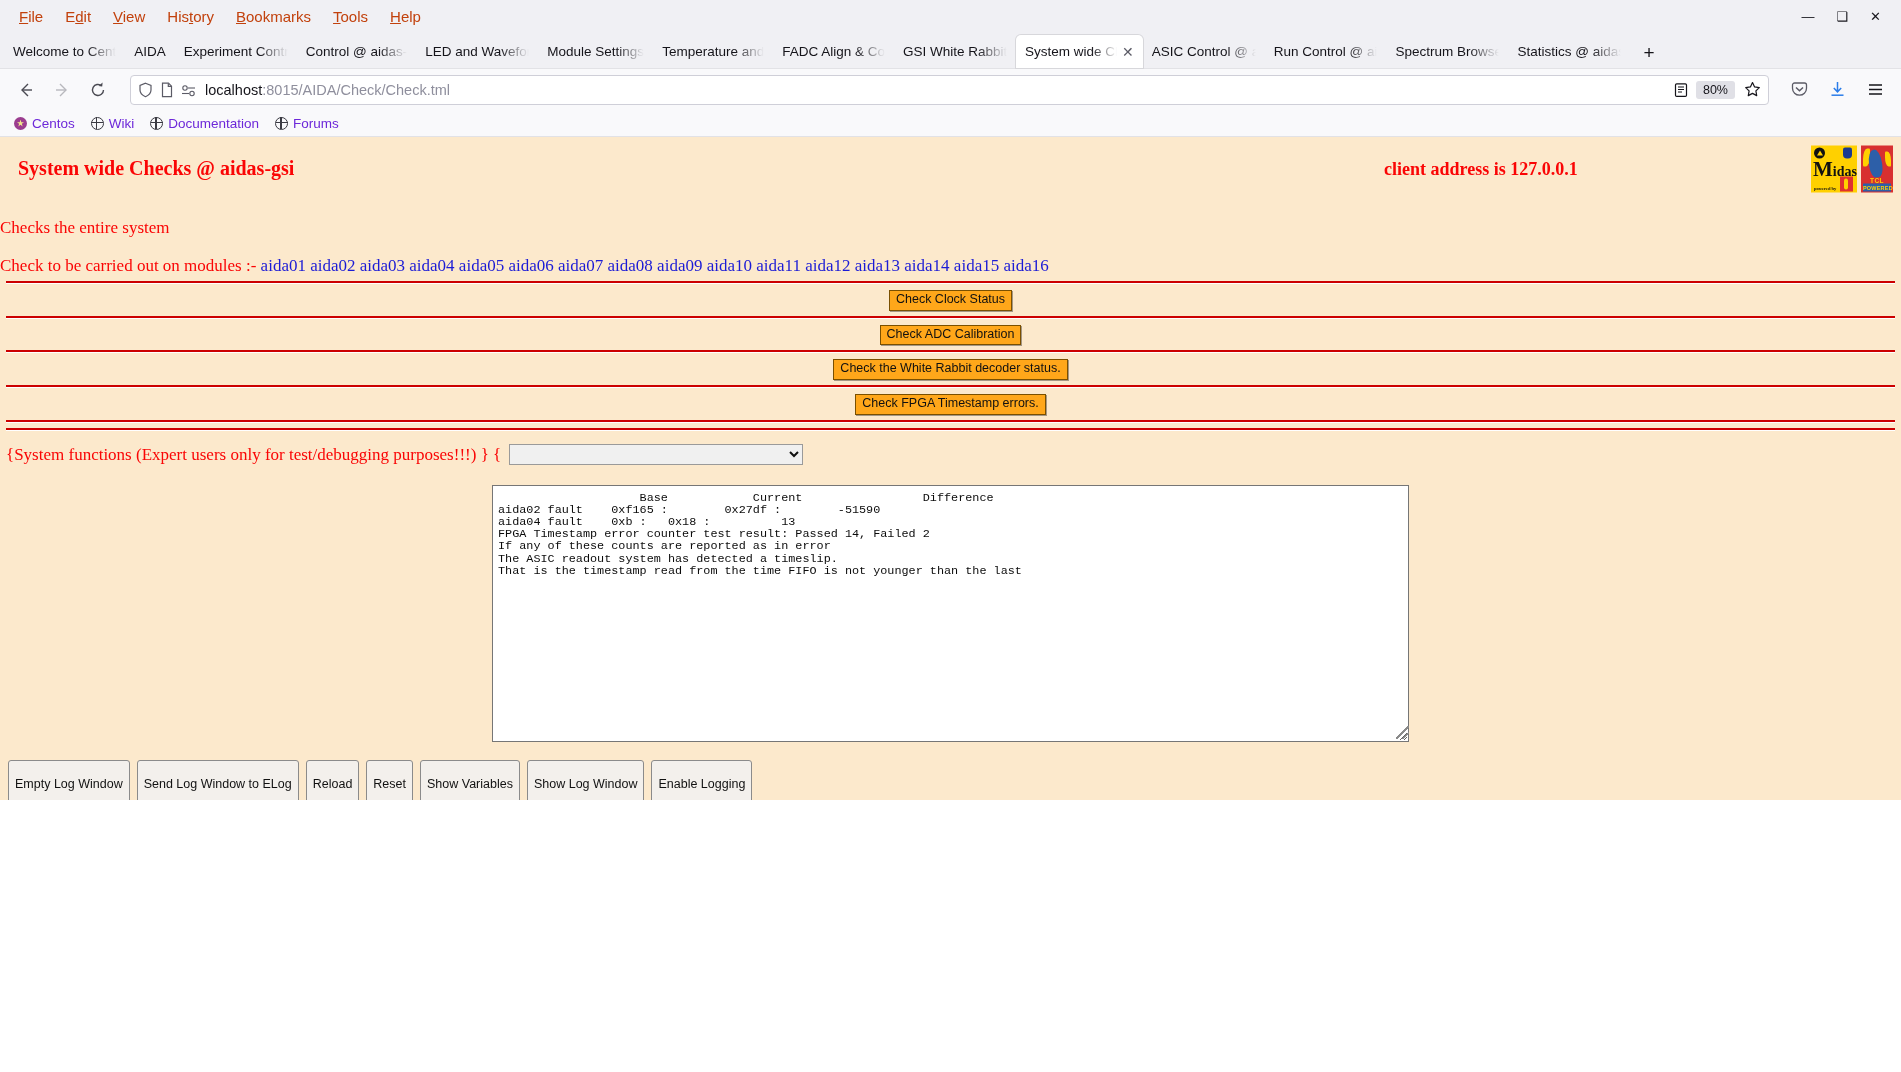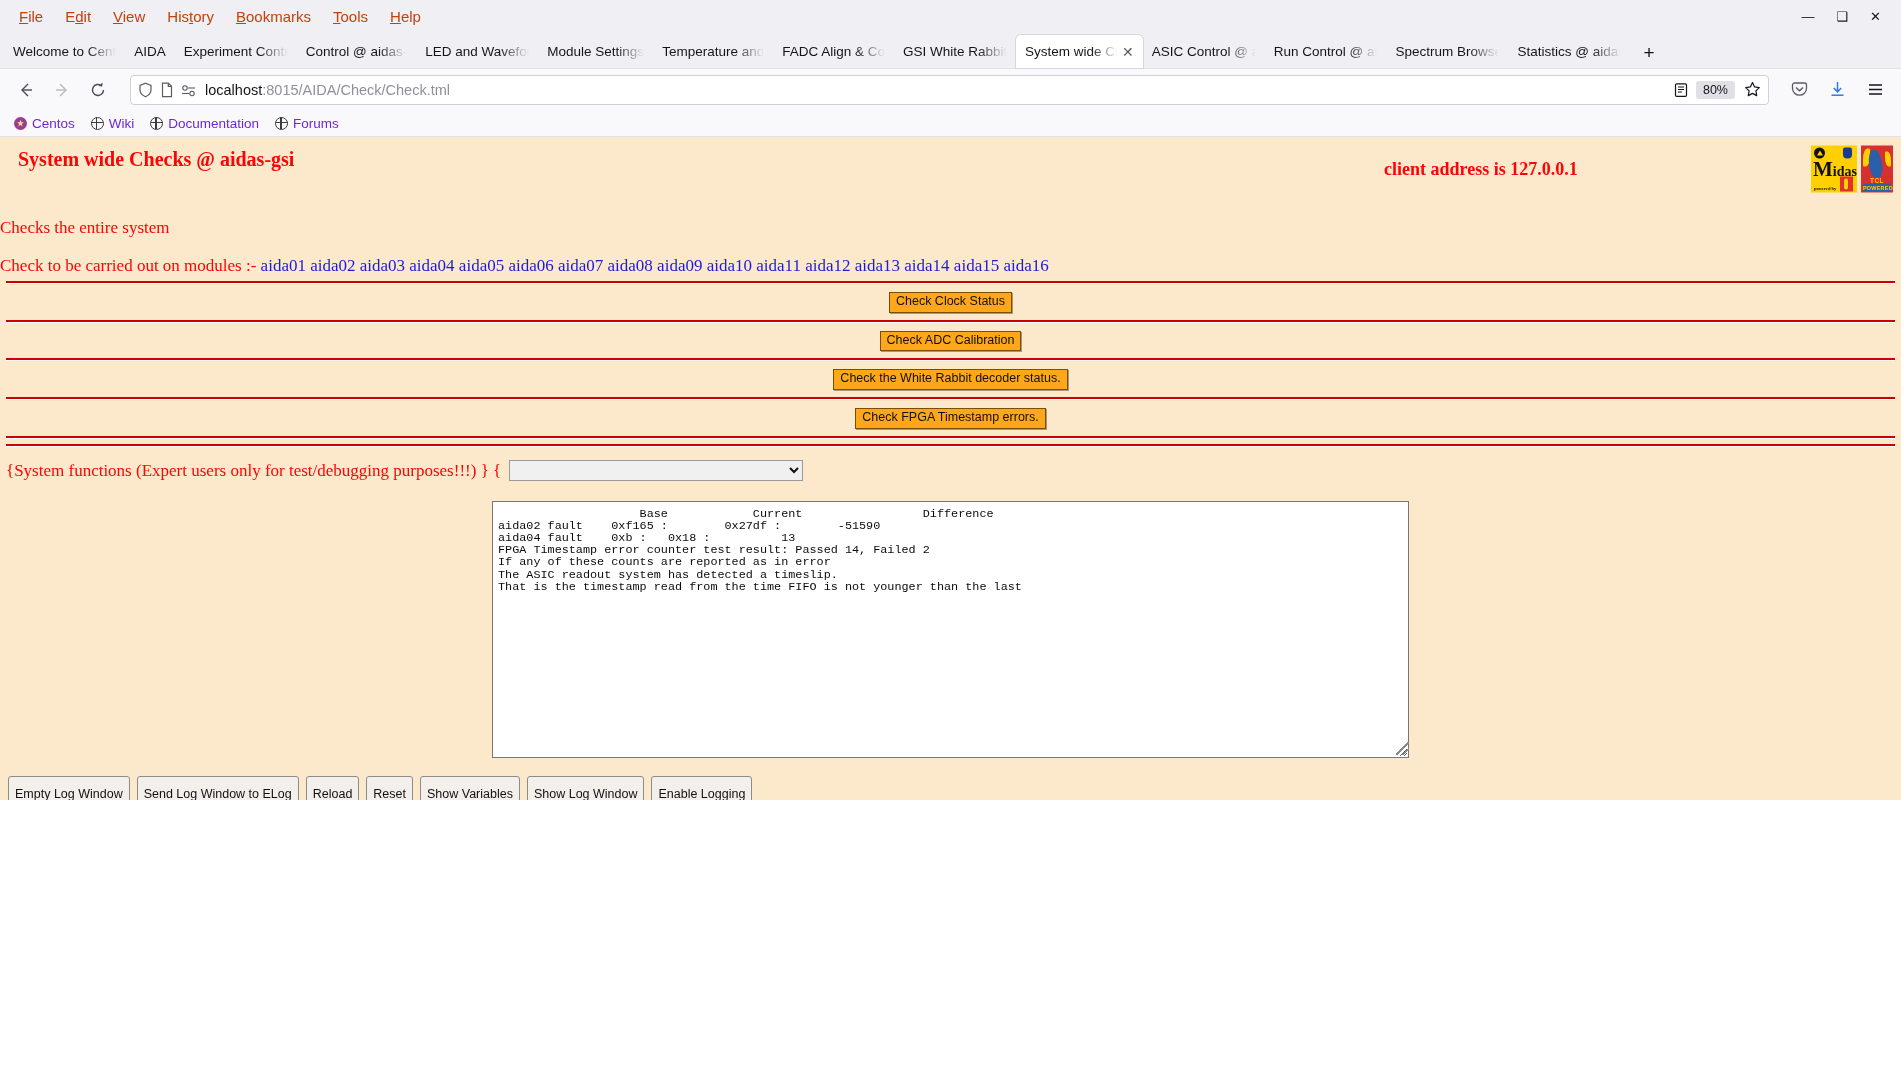--- a/index.html
+++ b/index.html
@@ -156,21 +156,21 @@
   
   #page {
     background: #fce9cc;
     width: 1901px;
     height: 914px;
     position: relative;
     overflow: hidden;
   }
   .page-head {
     height: 63px;
-    display: flex; 
+    display: flex; align-items: center;
     padding: 11px 18px;
     position: relative;
   }
   .page-title {
     font-family: "Liberation Serif", serif;
     font-weight: bold; font-size: 20px; color: #fa0505;
     white-space: nowrap;
   }
   .client-addr {
     position: absolute; left: 1384px; top: 50%; transform: translateY(-50%);
@@ -254,21 +254,21 @@
   .subtitle-1 { margin-top: 18px; }
   .subtitle-2 { margin-top: 18px; }
   .mod-list { color: #1b1bd6; }
 
   hr.redline {
     border: none;
     border-top: 2px solid #cc0000;
     border-bottom: 1px solid #ffffff;
     margin: 5px 6px;
   }
-  .btnrow { text-align: center; margin: 7px 0; }
+  .btnrow { text-align: center; margin: 1px 0; }
   .obtn {
     display: inline-block;
     background: #ffa71a;
     border: 1px solid #7a5000;
     color: #111111;
     font-size: 12.5px;
     padding: 1px 6px 2px 6px;
     line-height: 1.25;
     font-family: "Liberation Sans", sans-serif;
     box-shadow: 1px 1px 0 rgba(0,0,0,0.35);
@@ -320,21 +320,21 @@
 
   .bottom-btns {
     display: flex; gap: 7px; padding: 0 8px; margin-top: 18px;
   }
   .gbtn {
     background: #f3f0ec;
     border: 1px solid #8b8b8b;
     border-radius: 3px;
     font-size: 12.5px;
     color: #111;
-    padding: 10px 6px;
+    padding: 16px 6px;
     font-family: "Liberation Sans", sans-serif;
     white-space: nowrap;
   }
   .last-updated {
     text-align: right;
     padding: 0 8px;
     margin-top: 16px;
     font-family: "Liberation Serif", serif;
     font-size: 16px; color: #fa0505;
   }

